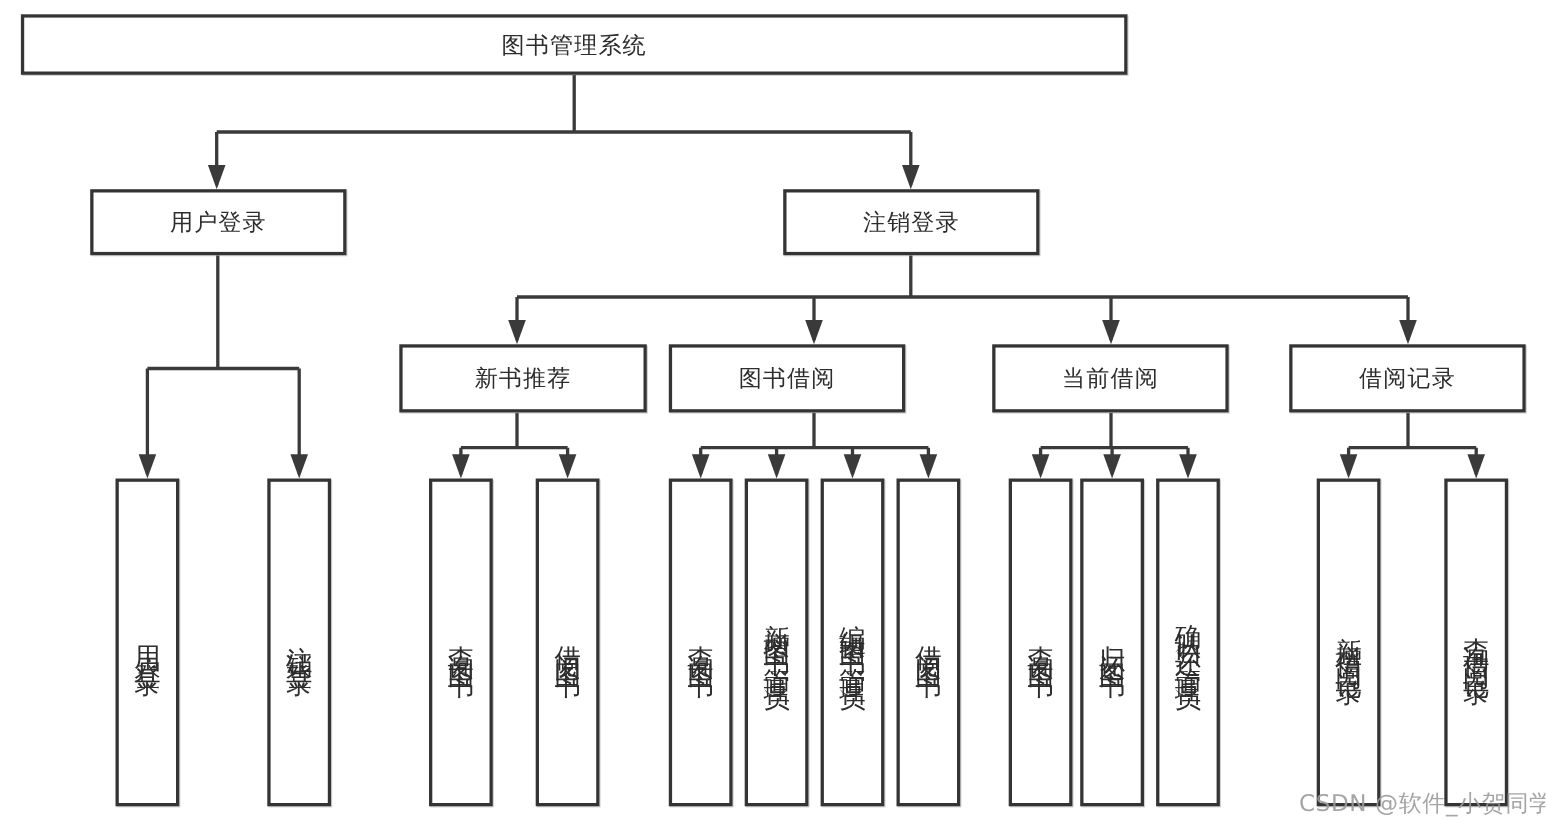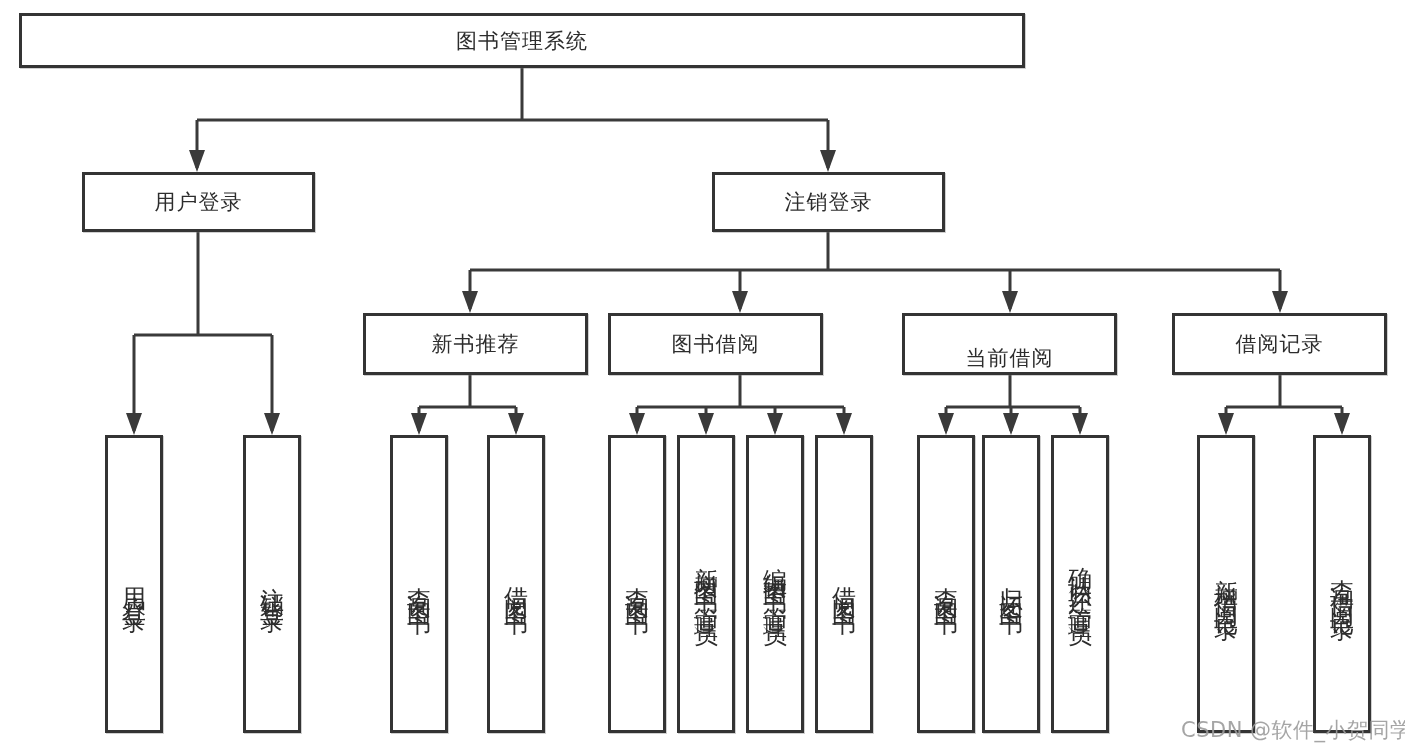--- a/index.html
+++ b/index.html
@@ -71,21 +71,21 @@
       </div>
       <div class="node h" style="left: 712px; top: 172px; width: 233px; height: 60px;">
         <span>注销登录</span>
       </div>
       <div class="node h" style="left: 363px; top: 313px; width: 225px; height: 62px;">
         <span>新书推荐</span>
       </div>
       <div class="node h" style="left: 608px; top: 313px; width: 215px; height: 62px;">
         <span>图书借阅</span>
       </div>
-      <div class="node h" style="left: 902px; top: 313px; width: 215px; height: 62px; align-items: flex-end;">
+      <div class="node h" style="left: 902px; top: 313px; width: 215px; height: 62px;">
         <span>当前借阅</span>
       </div>
       <div class="node h" style="left: 1172px; top: 313px; width: 215px; height: 62px;">
         <span>借阅记录</span>
       </div>
       <div class="node v" style="left: 105px; top: 435px; width: 58px; height: 298px;">
         <span>用户登录</span>
       </div>
       <div class="node v" style="left: 243px; top: 435px; width: 58px; height: 298px;">
         <span>注销登录</span>

